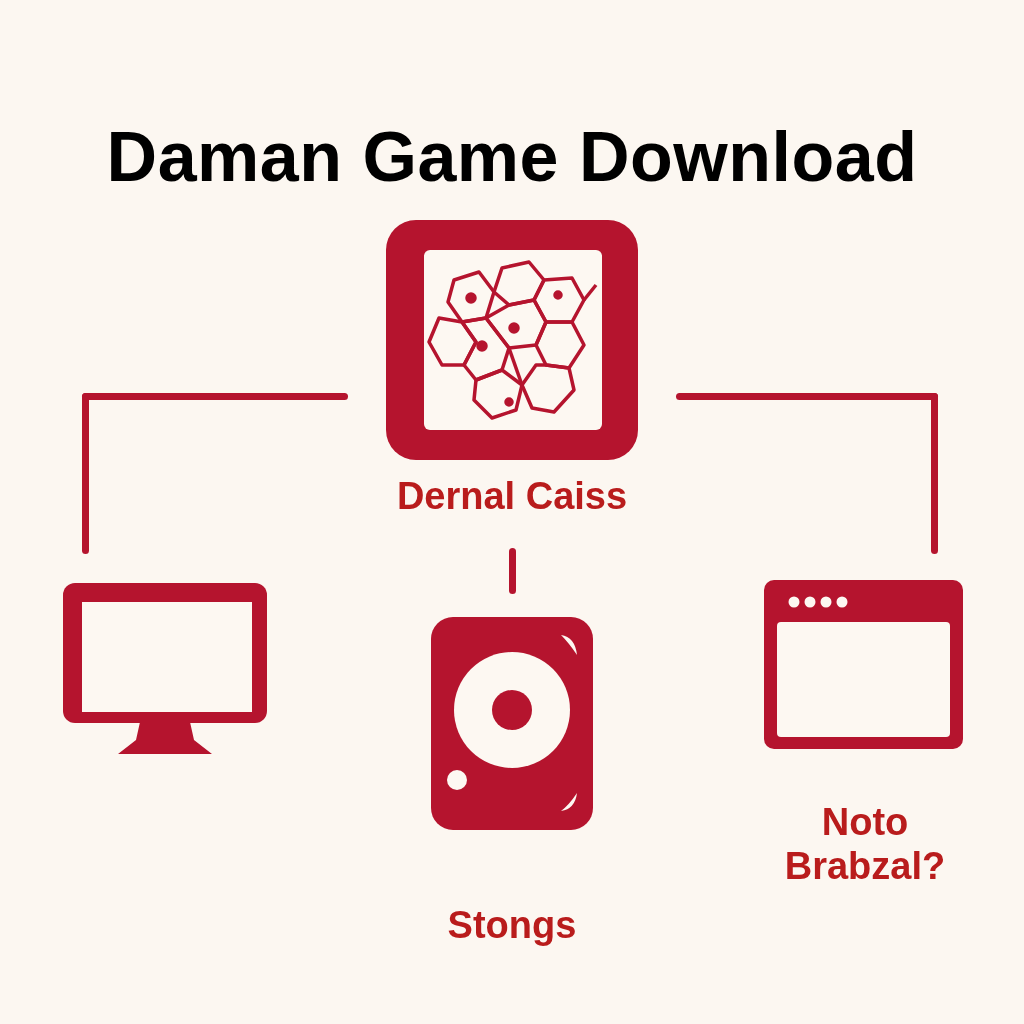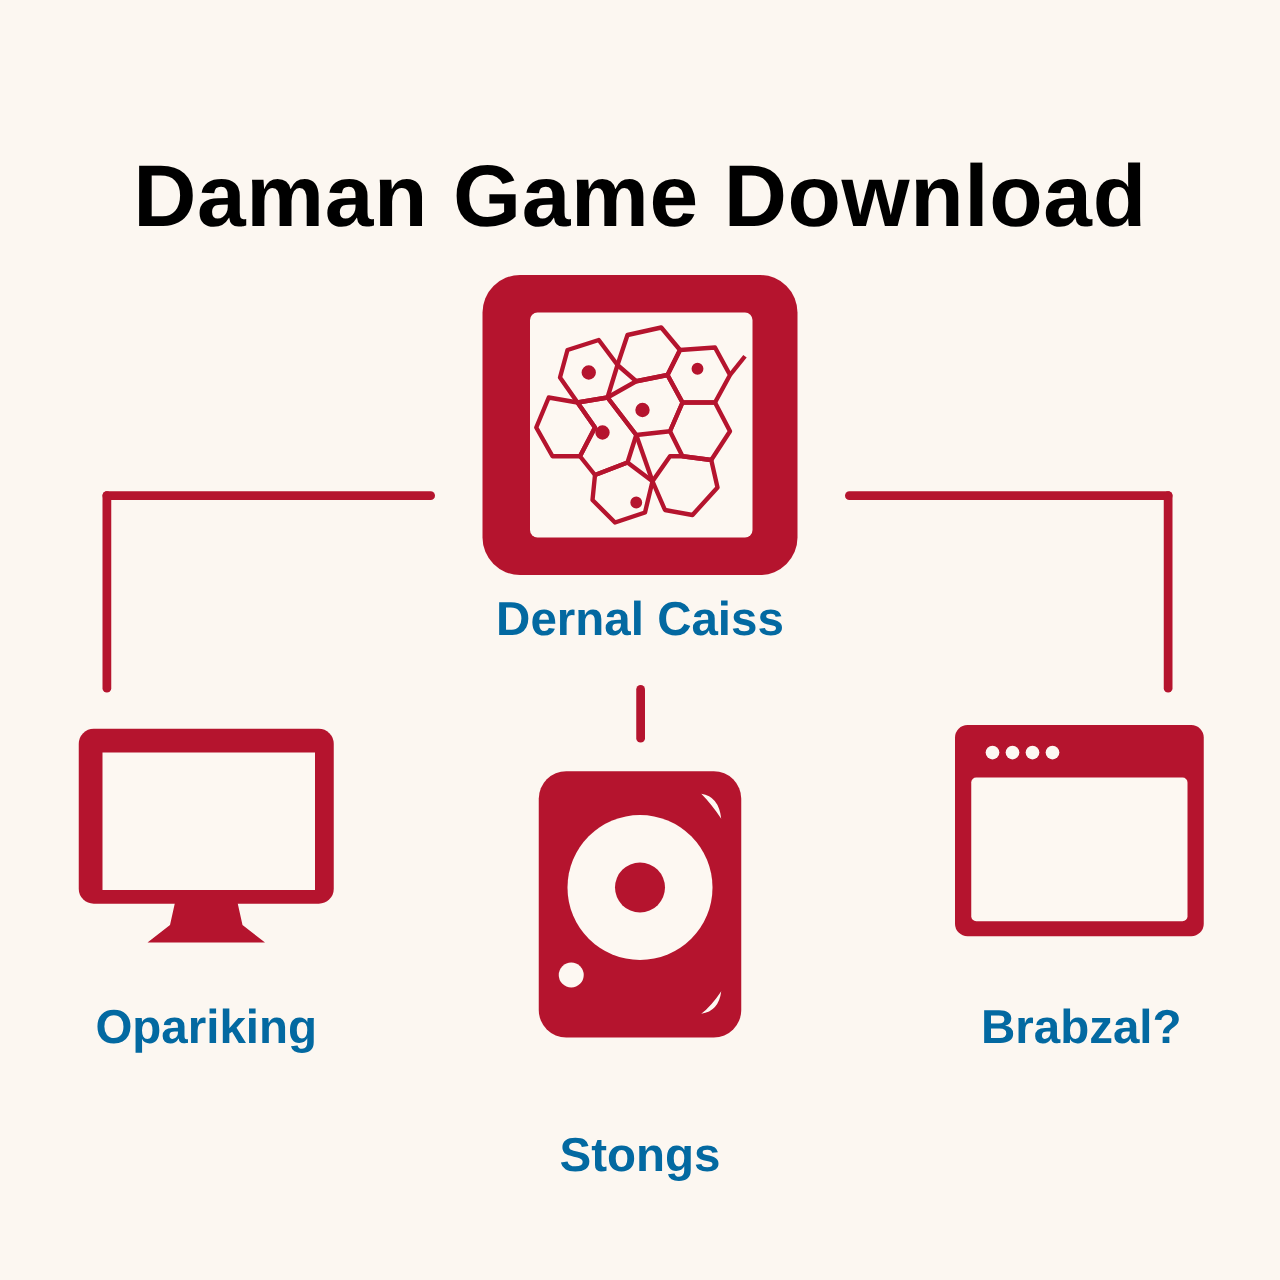--- a/index.html
+++ b/index.html
@@ -18,21 +18,21 @@
   .line { background: #b5142e; border-radius: 4px; }
   .center-icon {
     left: 386px; top: 220px; width: 252px; height: 240px;
     background: #b5142e; border-radius: 30px;
   }
   .center-inner {
     position: absolute; left: 38px; top: 30px; width: 178px; height: 180px;
     background: #fdf8f2; border-radius: 6px;
   }
   .label {
-    text-align: center; font-weight: bold; color: #0369a1;
+    text-align: center; font-weight: bold; color: #b91c1c;
     font-size: 38px; line-height: 44px;
   }
   .monitor { left: 60px; top: 580px; width: 210px; height: 178px; }
   .disk { left: 429px; top: 615px; width: 166px; height: 217px; }
   .browser { left: 762px; top: 578px; width: 203px; height: 173px; }
 </style>
 </head>
 <body>
 
 <div class="abs title">Daman Game Download</div>
@@ -68,21 +68,20 @@
 <div class="abs label" style="left:300px;width:424px;top:474px;">Dernal Caiss</div>
 
 <div class="abs monitor">
   <svg width="210" height="178" viewBox="0 0 210 178">
     <rect x="3" y="3" width="204" height="140" rx="12" fill="#b5142e"></rect>
     <rect x="22" y="22" width="170" height="110" fill="#fdf8f2"></rect>
     <path d="M80 142 L130 142 L134 160 L152 174 L58 174 L76 160 Z" fill="#b5142e"></path>
   </svg>
 </div>
 <div class="abs label" style="left:20px;width:290px;top:800px;">
-  <div>Opariking</div>
 </div>
 
 <div class="abs disk">
   <svg width="166" height="217" viewBox="0 0 166 217">
     <rect x="2" y="2" width="162" height="213" rx="22" fill="#b5142e"></rect>
     <circle cx="83" cy="95" r="58" fill="#fdf8f2"></circle>
     <circle cx="83" cy="95" r="20" fill="#b5142e"></circle>
     <circle cx="28" cy="165" r="10" fill="#fdf8f2"></circle>
     <path d="M132 20 Q146 22 148 40 Q140 28 132 20 Z" fill="#fdf8f2"></path>
     <path d="M132 196 Q146 194 148 178 Q140 190 132 196 Z" fill="#fdf8f2"></path>
@@ -94,14 +93,15 @@
   <svg width="203" height="173" viewBox="0 0 203 173">
     <rect x="2" y="2" width="199" height="169" rx="10" fill="#b5142e"></rect>
     <rect x="15" y="44" width="173" height="115" rx="4" fill="#fdf8f2"></rect>
     <circle cx="32" cy="24" r="5.5" fill="#fdf8f2"></circle>
     <circle cx="48" cy="24" r="5.5" fill="#fdf8f2"></circle>
     <circle cx="64" cy="24" r="5.5" fill="#fdf8f2"></circle>
     <circle cx="80" cy="24" r="5.5" fill="#fdf8f2"></circle>
   </svg>
 </div>
 <div class="abs label" style="left:730px;width:270px;top:800px;">
+  <div>Noto</div>
   <div>Brabzal?</div>
 </div>
 
 </body></html>

